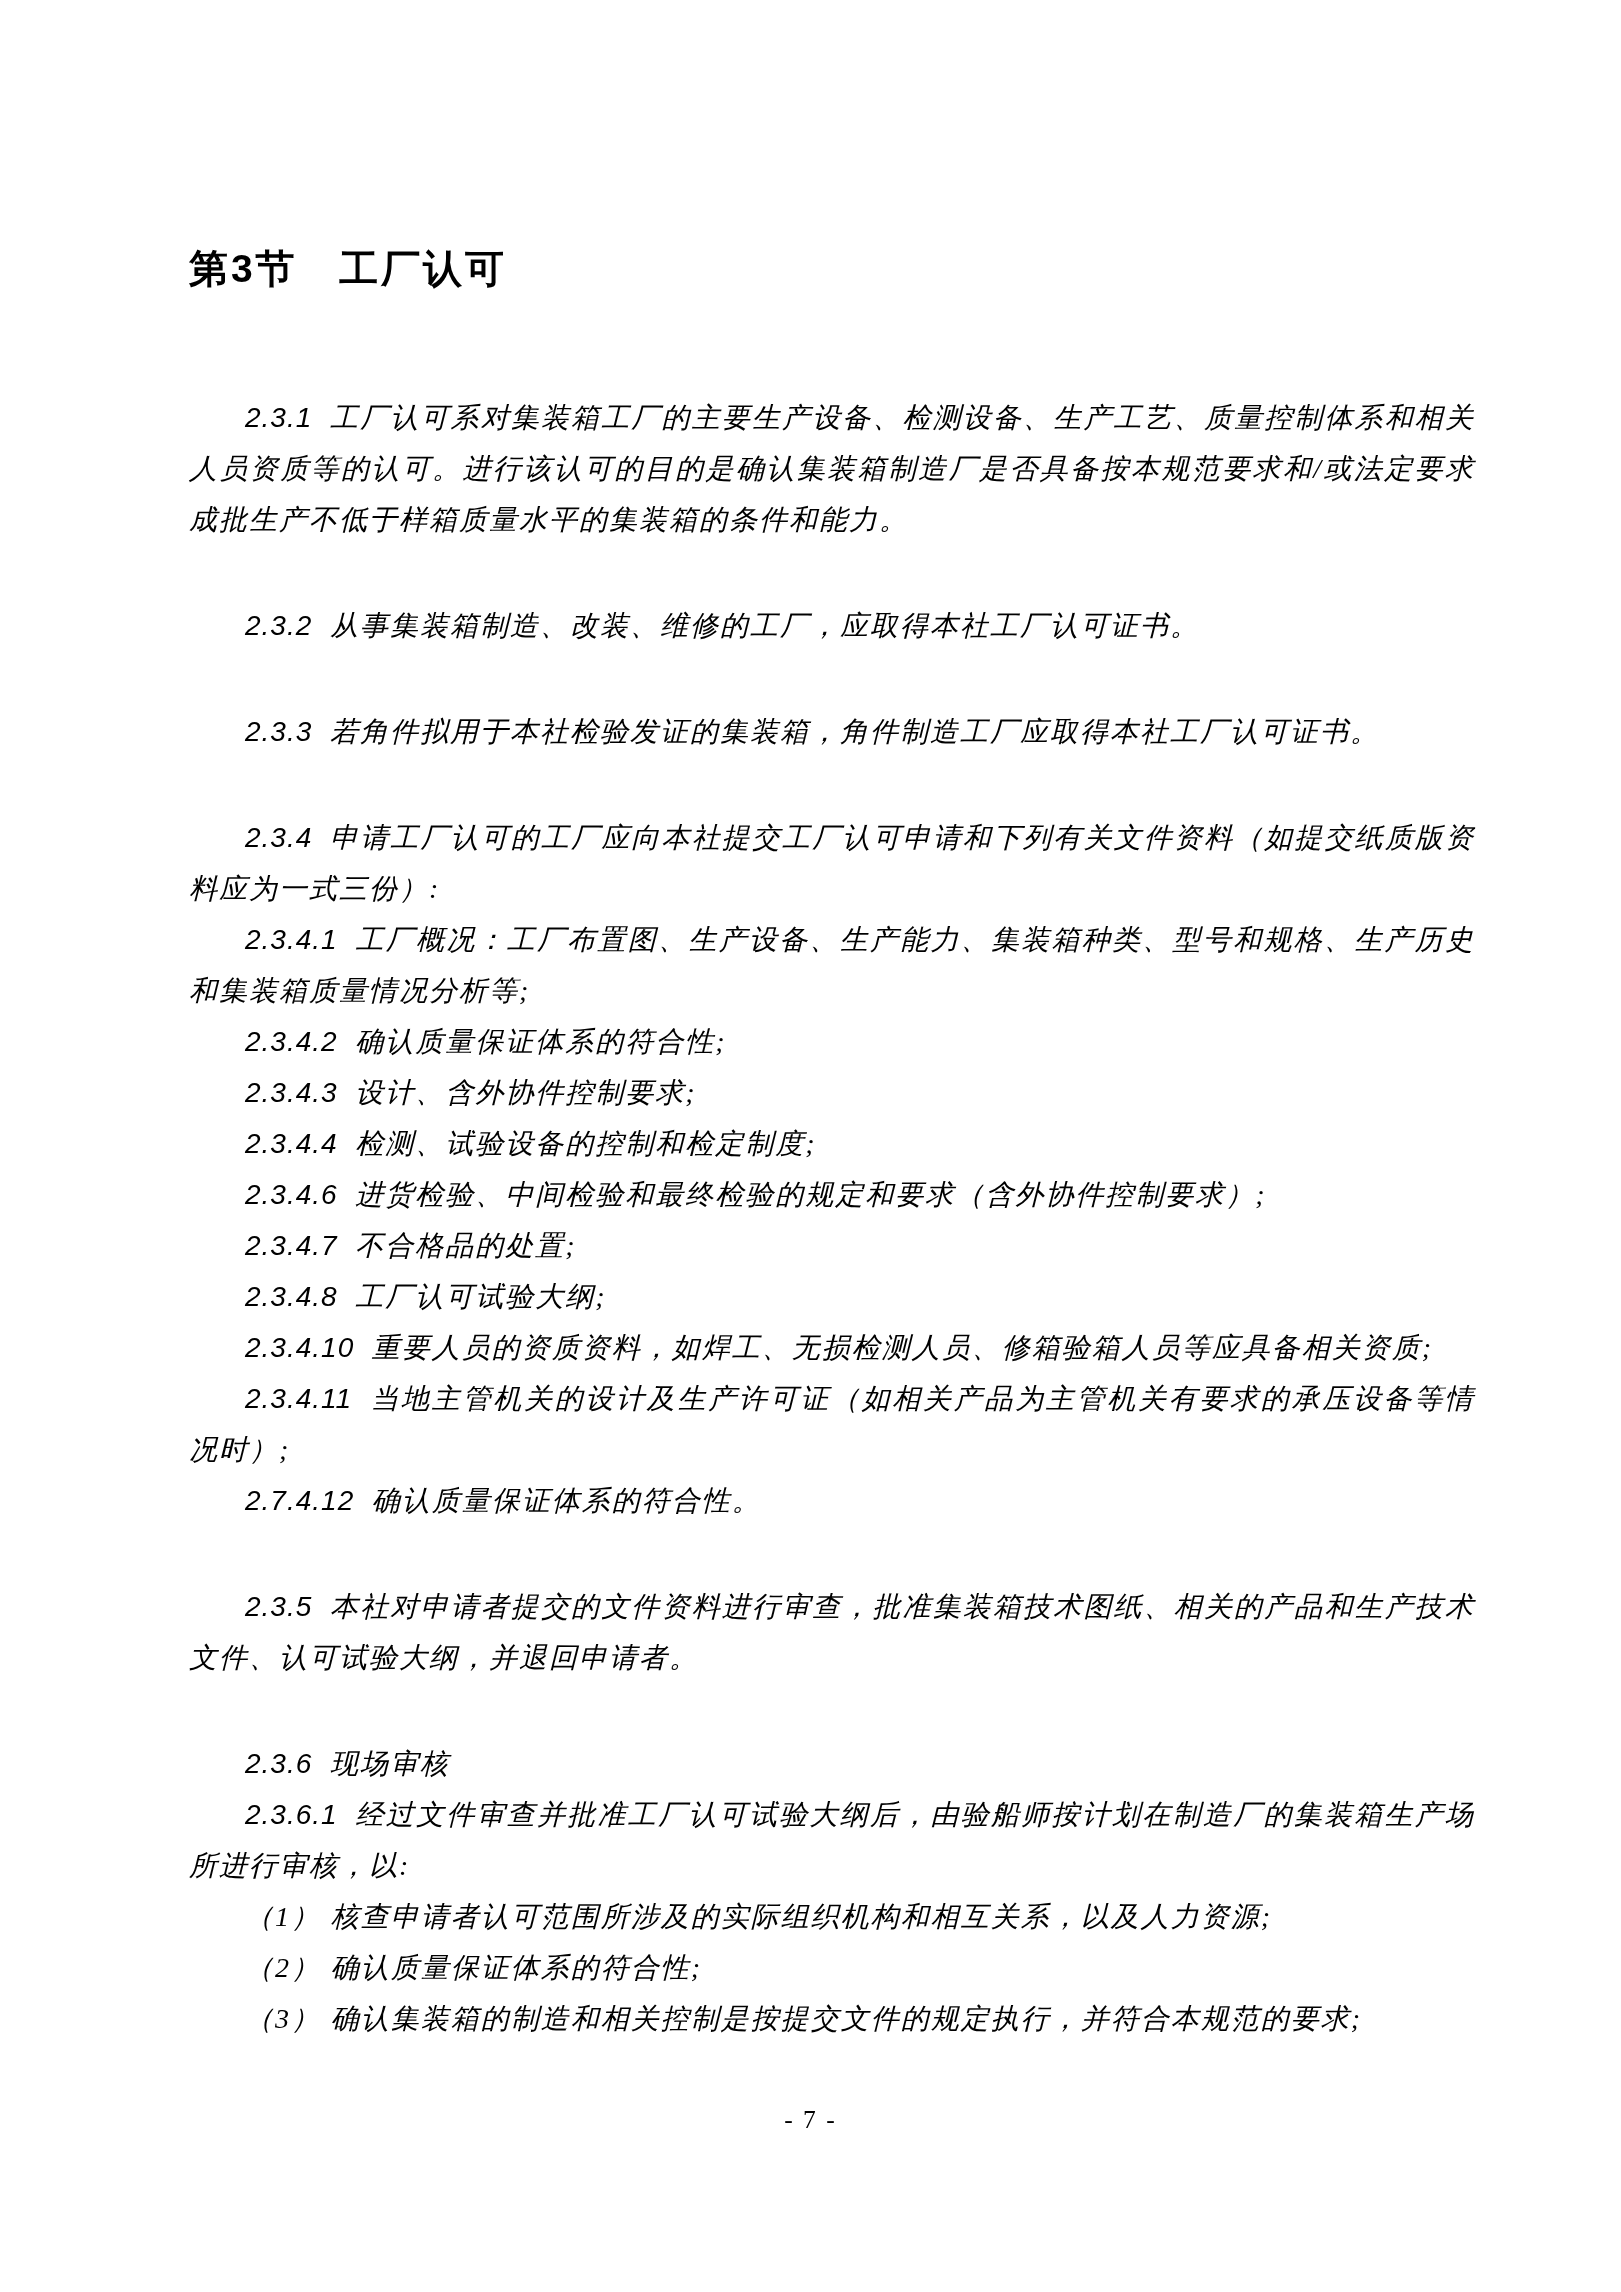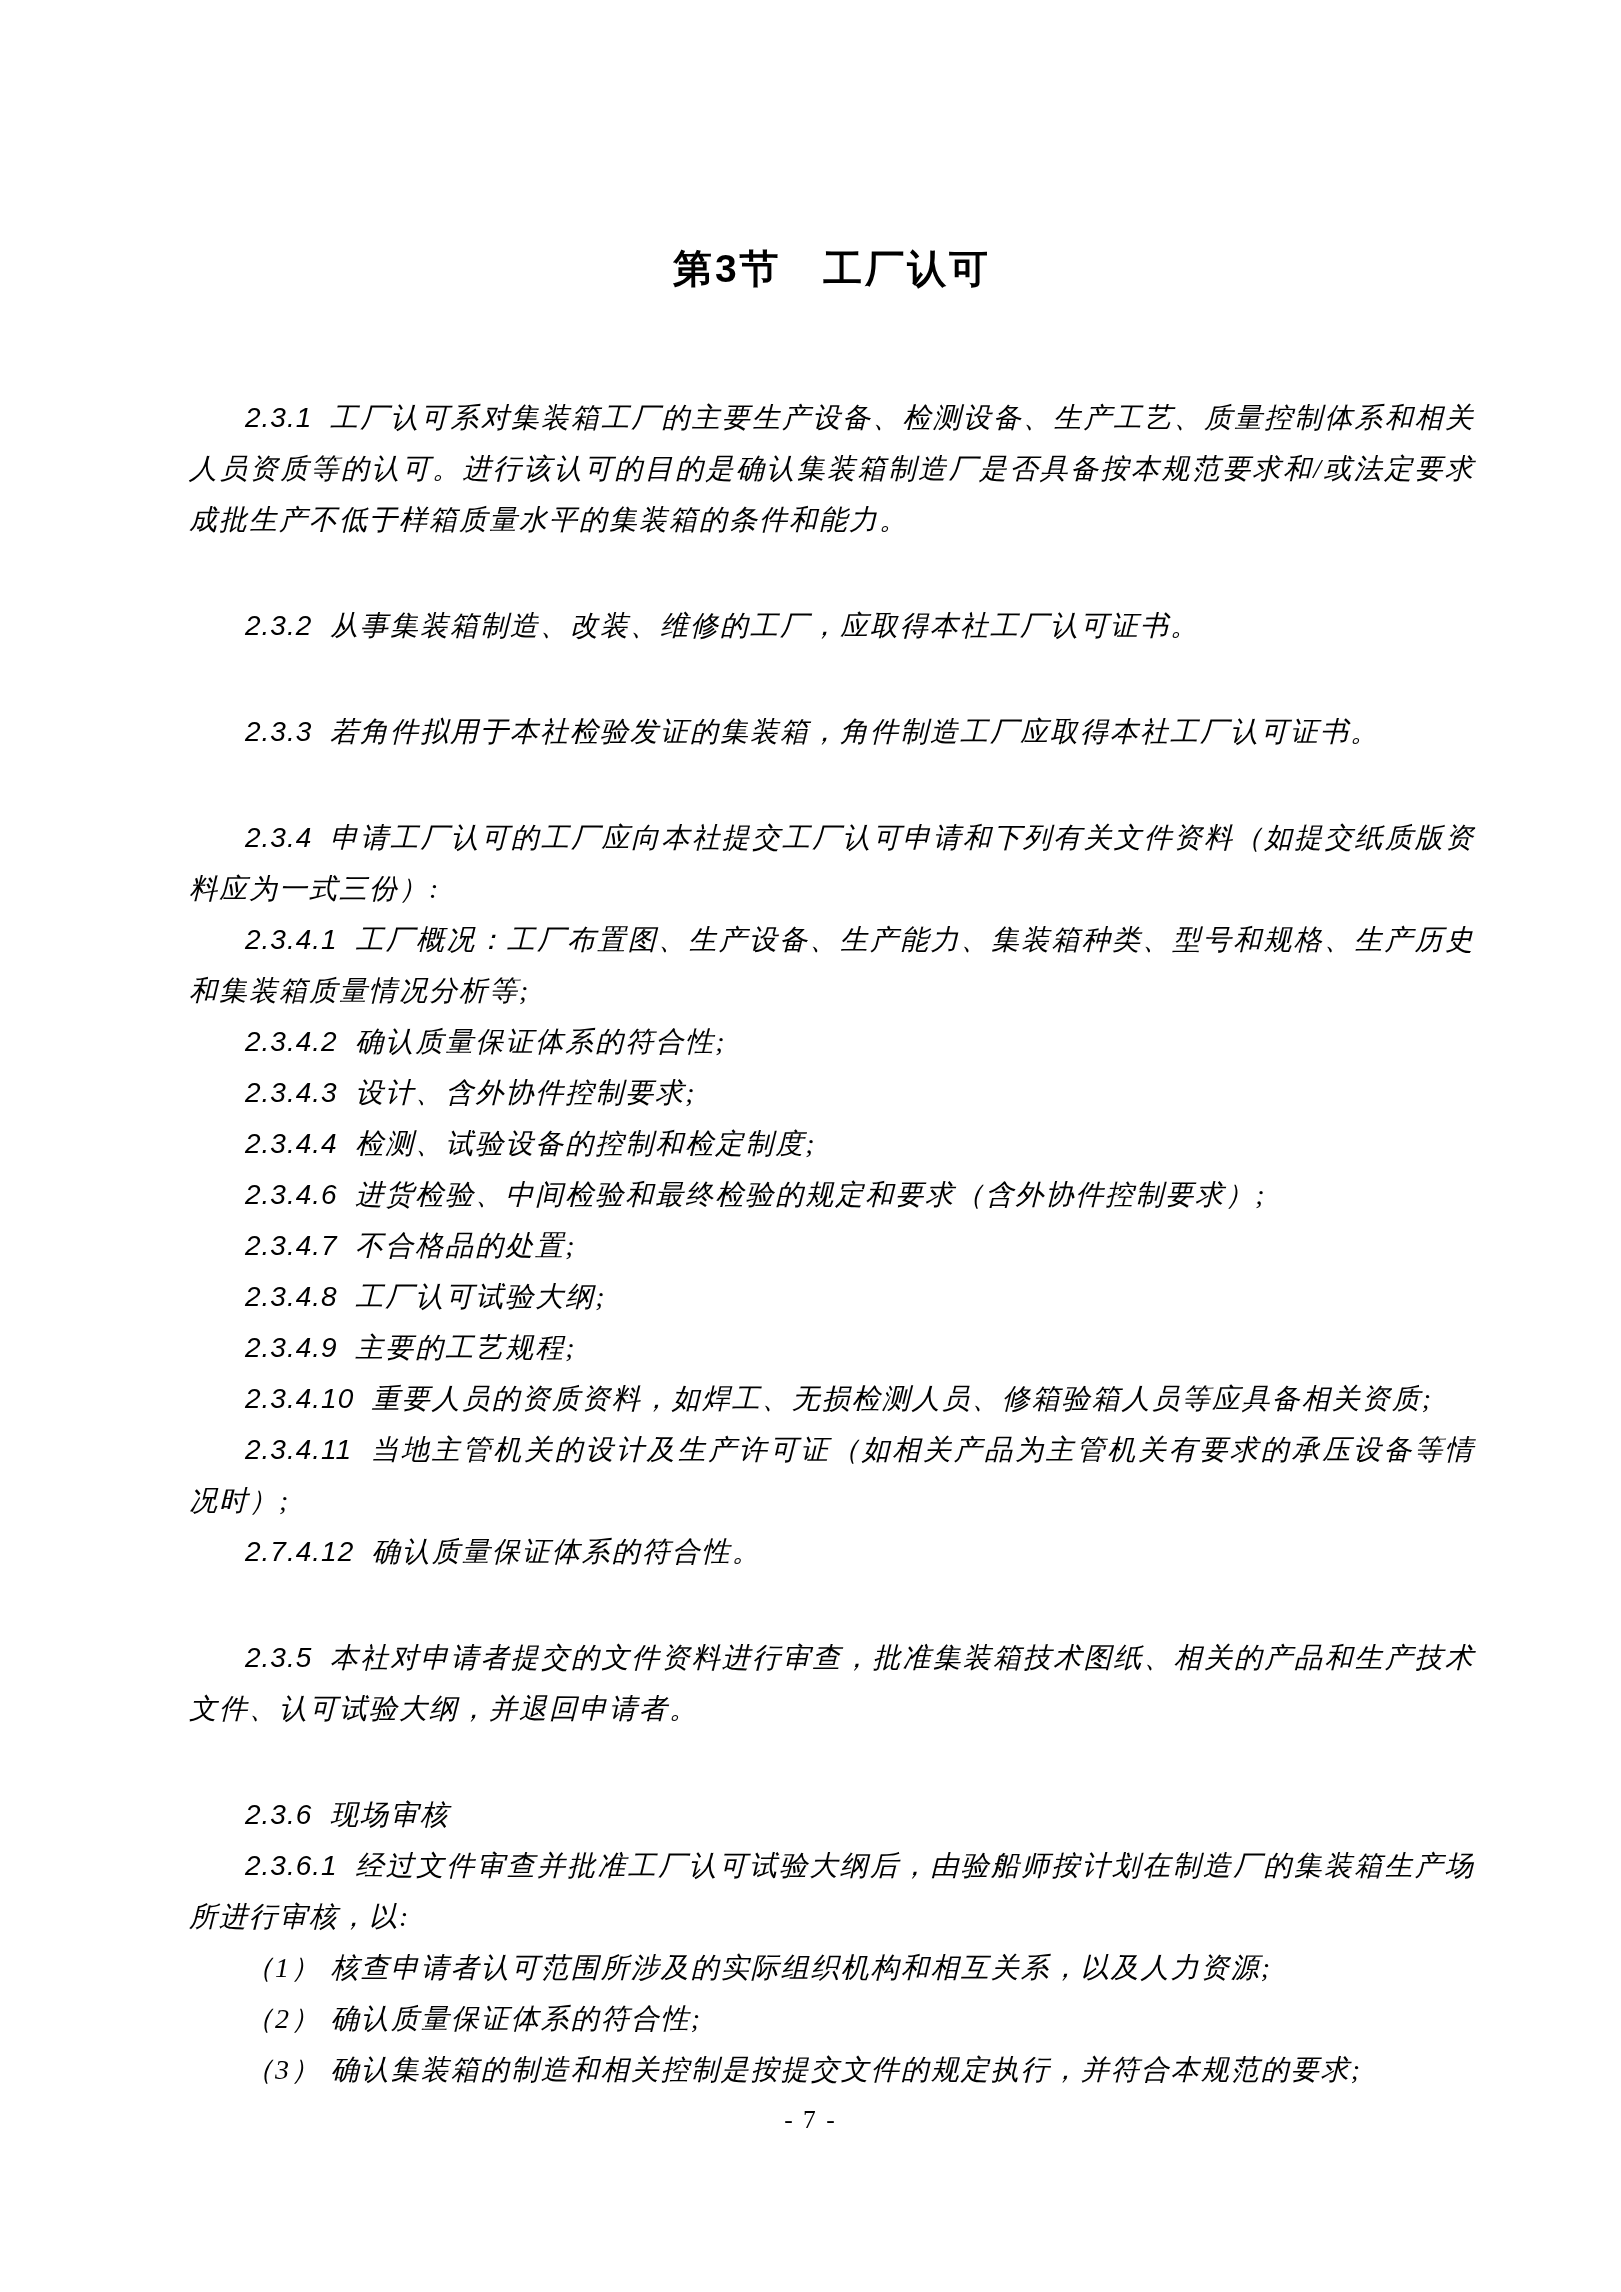--- a/index.html
+++ b/index.html
@@ -17,21 +17,20 @@
     color: #000000;
   }
   .content {
     position: absolute;
     left: 189px;
     top: 245px;
     width: 1286px;
   }
   .doc-title {
     margin: 0 0 100px 0;
-    text-align: center;
     font-size: 39px;
     line-height: 47px;
     font-weight: bold;
     letter-spacing: 2.9px;
     font-family: "Liberation Sans", "DejaVu Sans", sans-serif;
   }
   .para {
     margin: 0;
     font-size: 28px;
     line-height: 51px;
@@ -75,21 +74,20 @@
         <p class="para section"><span class="num">2.3.2</span><span class="txt">从事集装箱制造、改装、维修的工厂，应取得本社工厂认可证书。</span></p>
         <p class="para section"><span class="num">2.3.3</span><span class="txt">若角件拟用于本社检验发证的集装箱，角件制造工厂应取得本社工厂认可证书。</span></p>
         <p class="para section"><span class="num">2.3.4</span><span class="txt">申请工厂认可的工厂应向本社提交工厂认可申请和下列有关文件资料（如提交纸质版资料应为一式三份）:</span></p>
         <p class="para item"><span class="num">2.3.4.1</span><span class="txt">工厂概况：工厂布置图、生产设备、生产能力、集装箱种类、型号和规格、生产历史和集装箱质量情况分析等;</span></p>
         <p class="para item"><span class="num">2.3.4.2</span><span class="txt">确认质量保证体系的符合性;</span></p>
         <p class="para item"><span class="num">2.3.4.3</span><span class="txt">设计、含外协件控制要求;</span></p>
         <p class="para item"><span class="num">2.3.4.4</span><span class="txt">检测、试验设备的控制和检定制度;</span></p>
         <p class="para item"><span class="num">2.3.4.6</span><span class="txt">进货检验、中间检验和最终检验的规定和要求（含外协件控制要求）;</span></p>
         <p class="para item"><span class="num">2.3.4.7</span><span class="txt">不合格品的处置;</span></p>
         <p class="para item"><span class="num">2.3.4.8</span><span class="txt">工厂认可试验大纲;</span></p>
-        <p class="para item"><span class="num">2.3.4.9</span><span class="txt">主要的工艺规程;</span></p>
         <p class="para item"><span class="num">2.3.4.10</span><span class="txt">重要人员的资质资料，如焊工、无损检测人员、修箱验箱人员等应具备相关资质;</span></p>
         <p class="para item"><span class="num">2.3.4.11</span><span class="txt">当地主管机关的设计及生产许可证（如相关产品为主管机关有要求的承压设备等情况时）;</span></p>
         <p class="para item"><span class="num">2.7.4.12</span><span class="txt">确认质量保证体系的符合性。</span></p>
         <p class="para section"><span class="num">2.3.5</span><span class="txt">本社对申请者提交的文件资料进行审查，批准集装箱技术图纸、相关的产品和生产技术文件、认可试验大纲，并退回申请者。</span></p>
         <p class="para section"><span class="num">2.3.6</span><span class="txt">现场审核</span></p>
         <p class="para item"><span class="num">2.3.6.1</span><span class="txt">经过文件审查并批准工厂认可试验大纲后，由验船师按计划在制造厂的集装箱生产场所进行审核，以:</span></p>
         <p class="para subitem"><span class="num cn-num">（1）</span><span class="txt">核查申请者认可范围所涉及的实际组织机构和相互关系，以及人力资源;</span></p>
         <p class="para subitem"><span class="num cn-num">（2）</span><span class="txt">确认质量保证体系的符合性;</span></p>
         <p class="para subitem"><span class="num cn-num">（3）</span><span class="txt">确认集装箱的制造和相关控制是按提交文件的规定执行，并符合本规范的要求;</span></p>
       </div>

